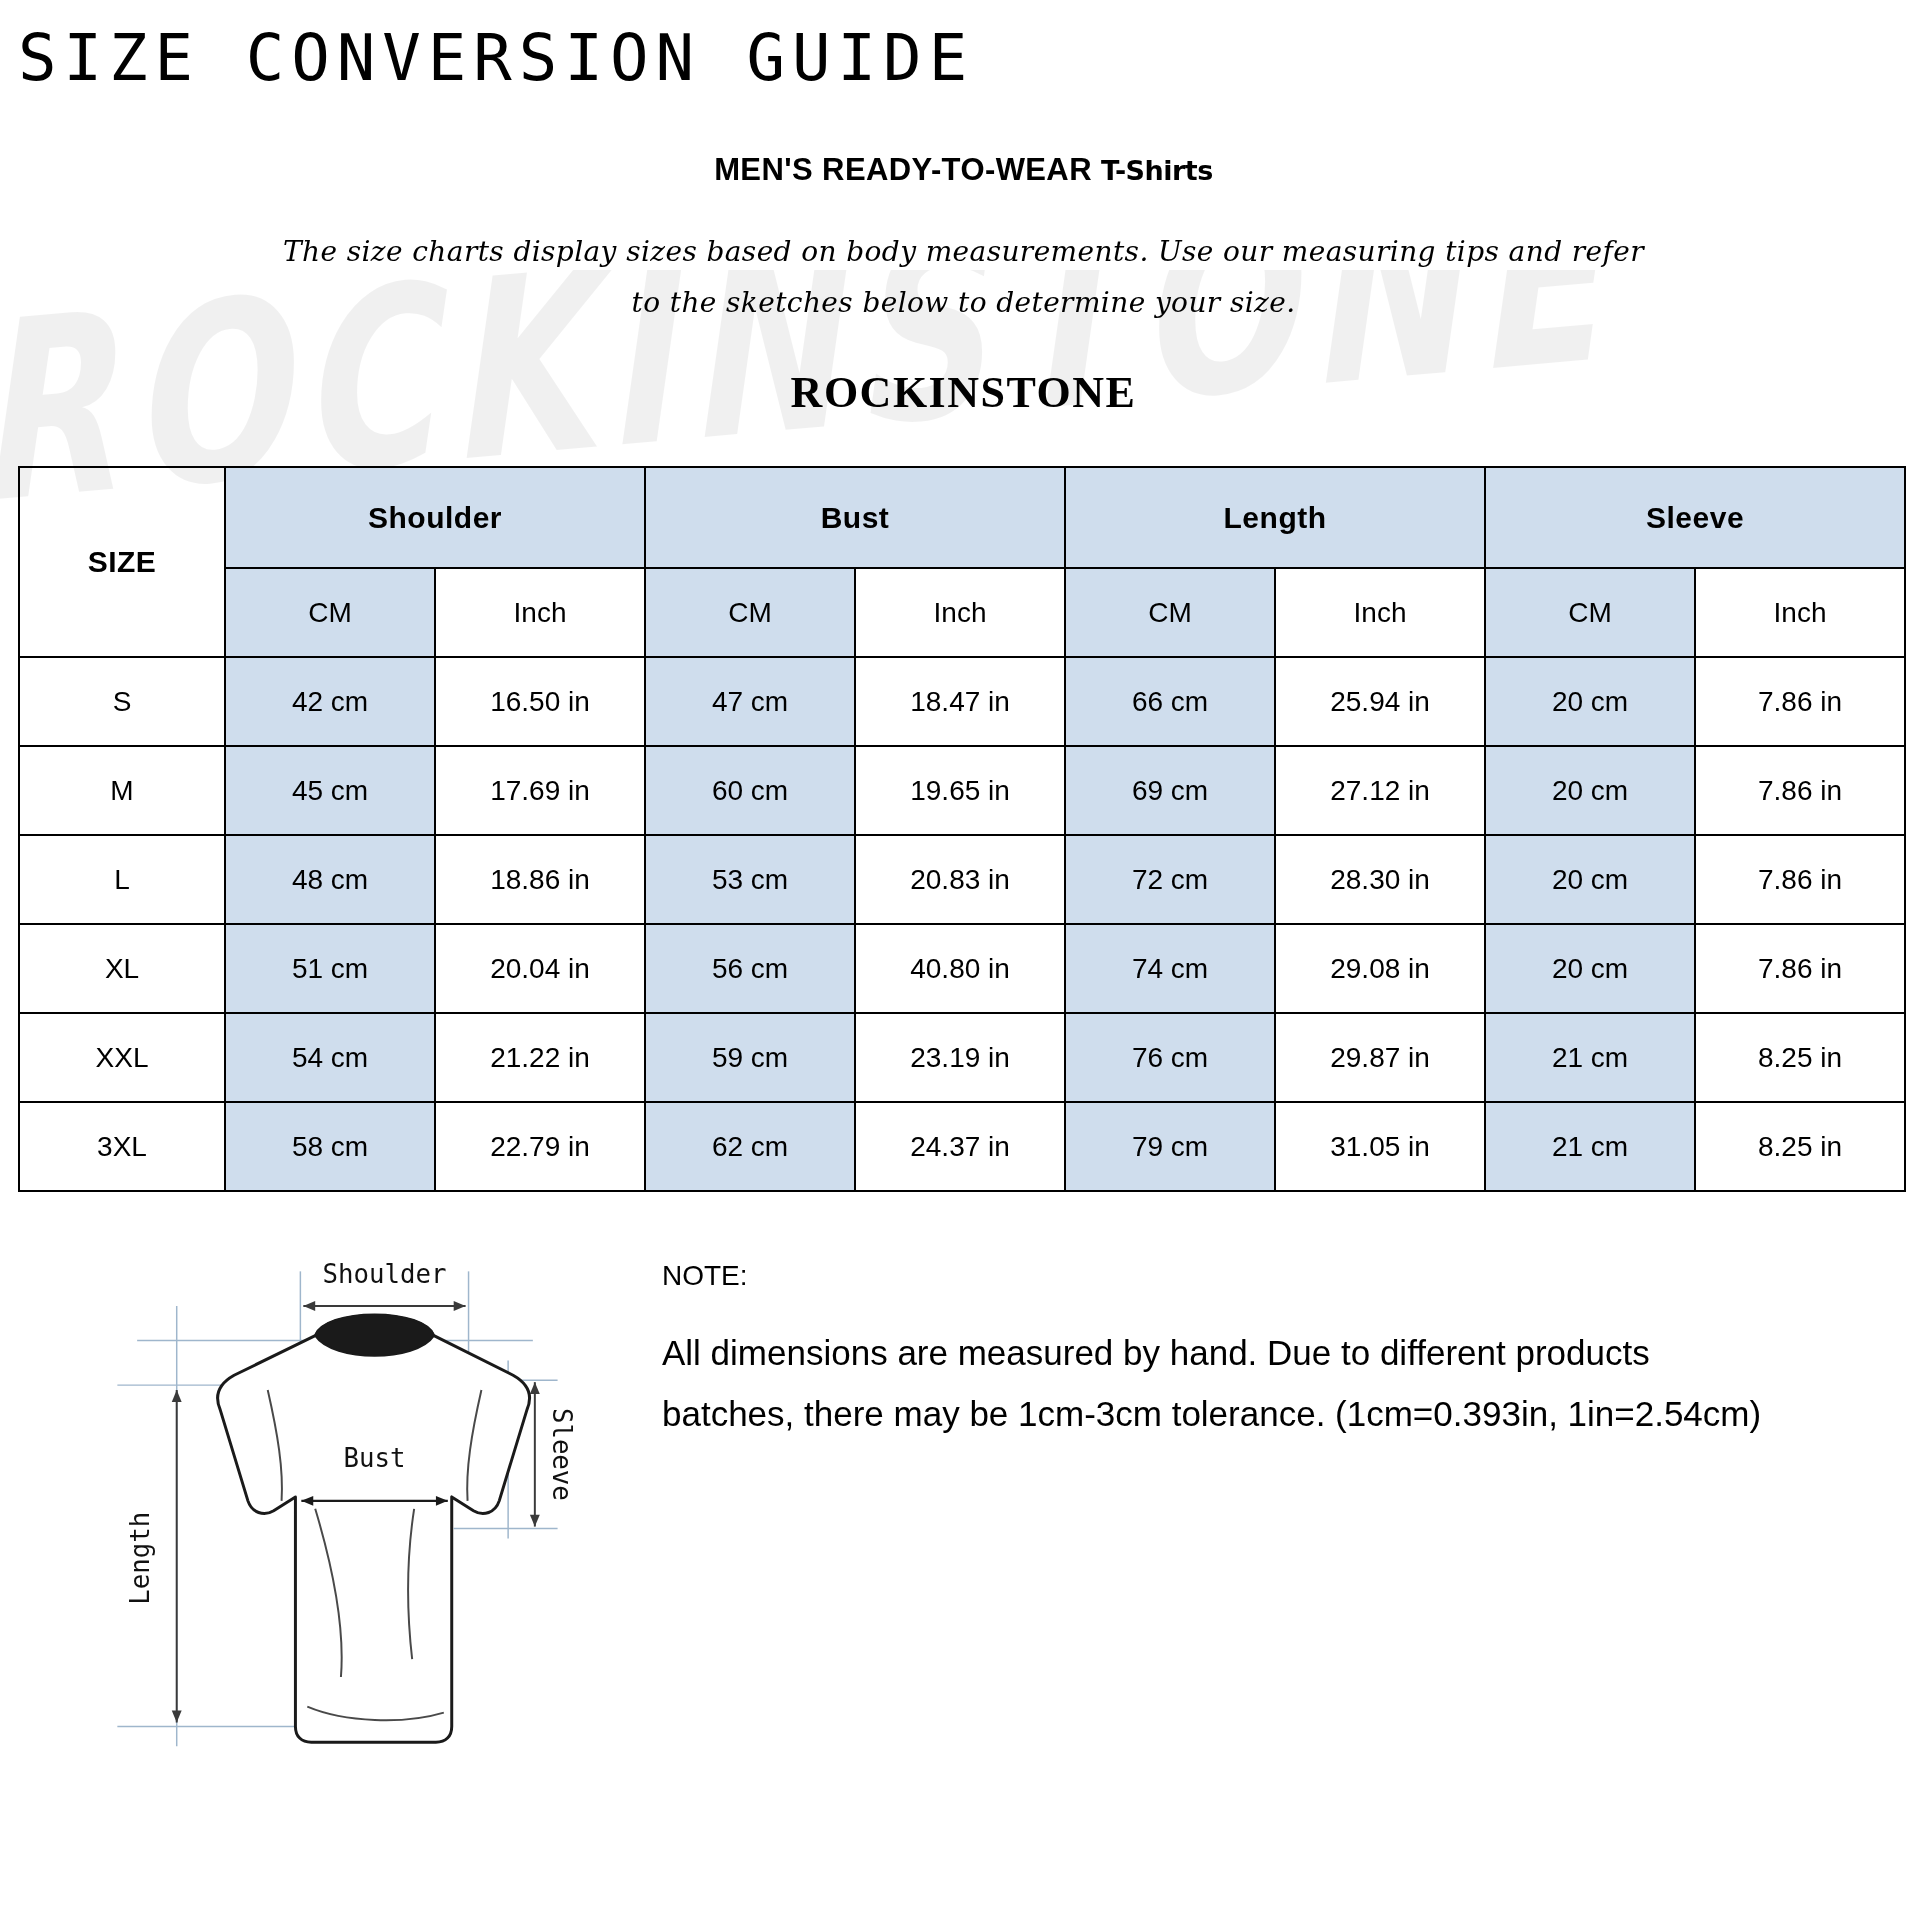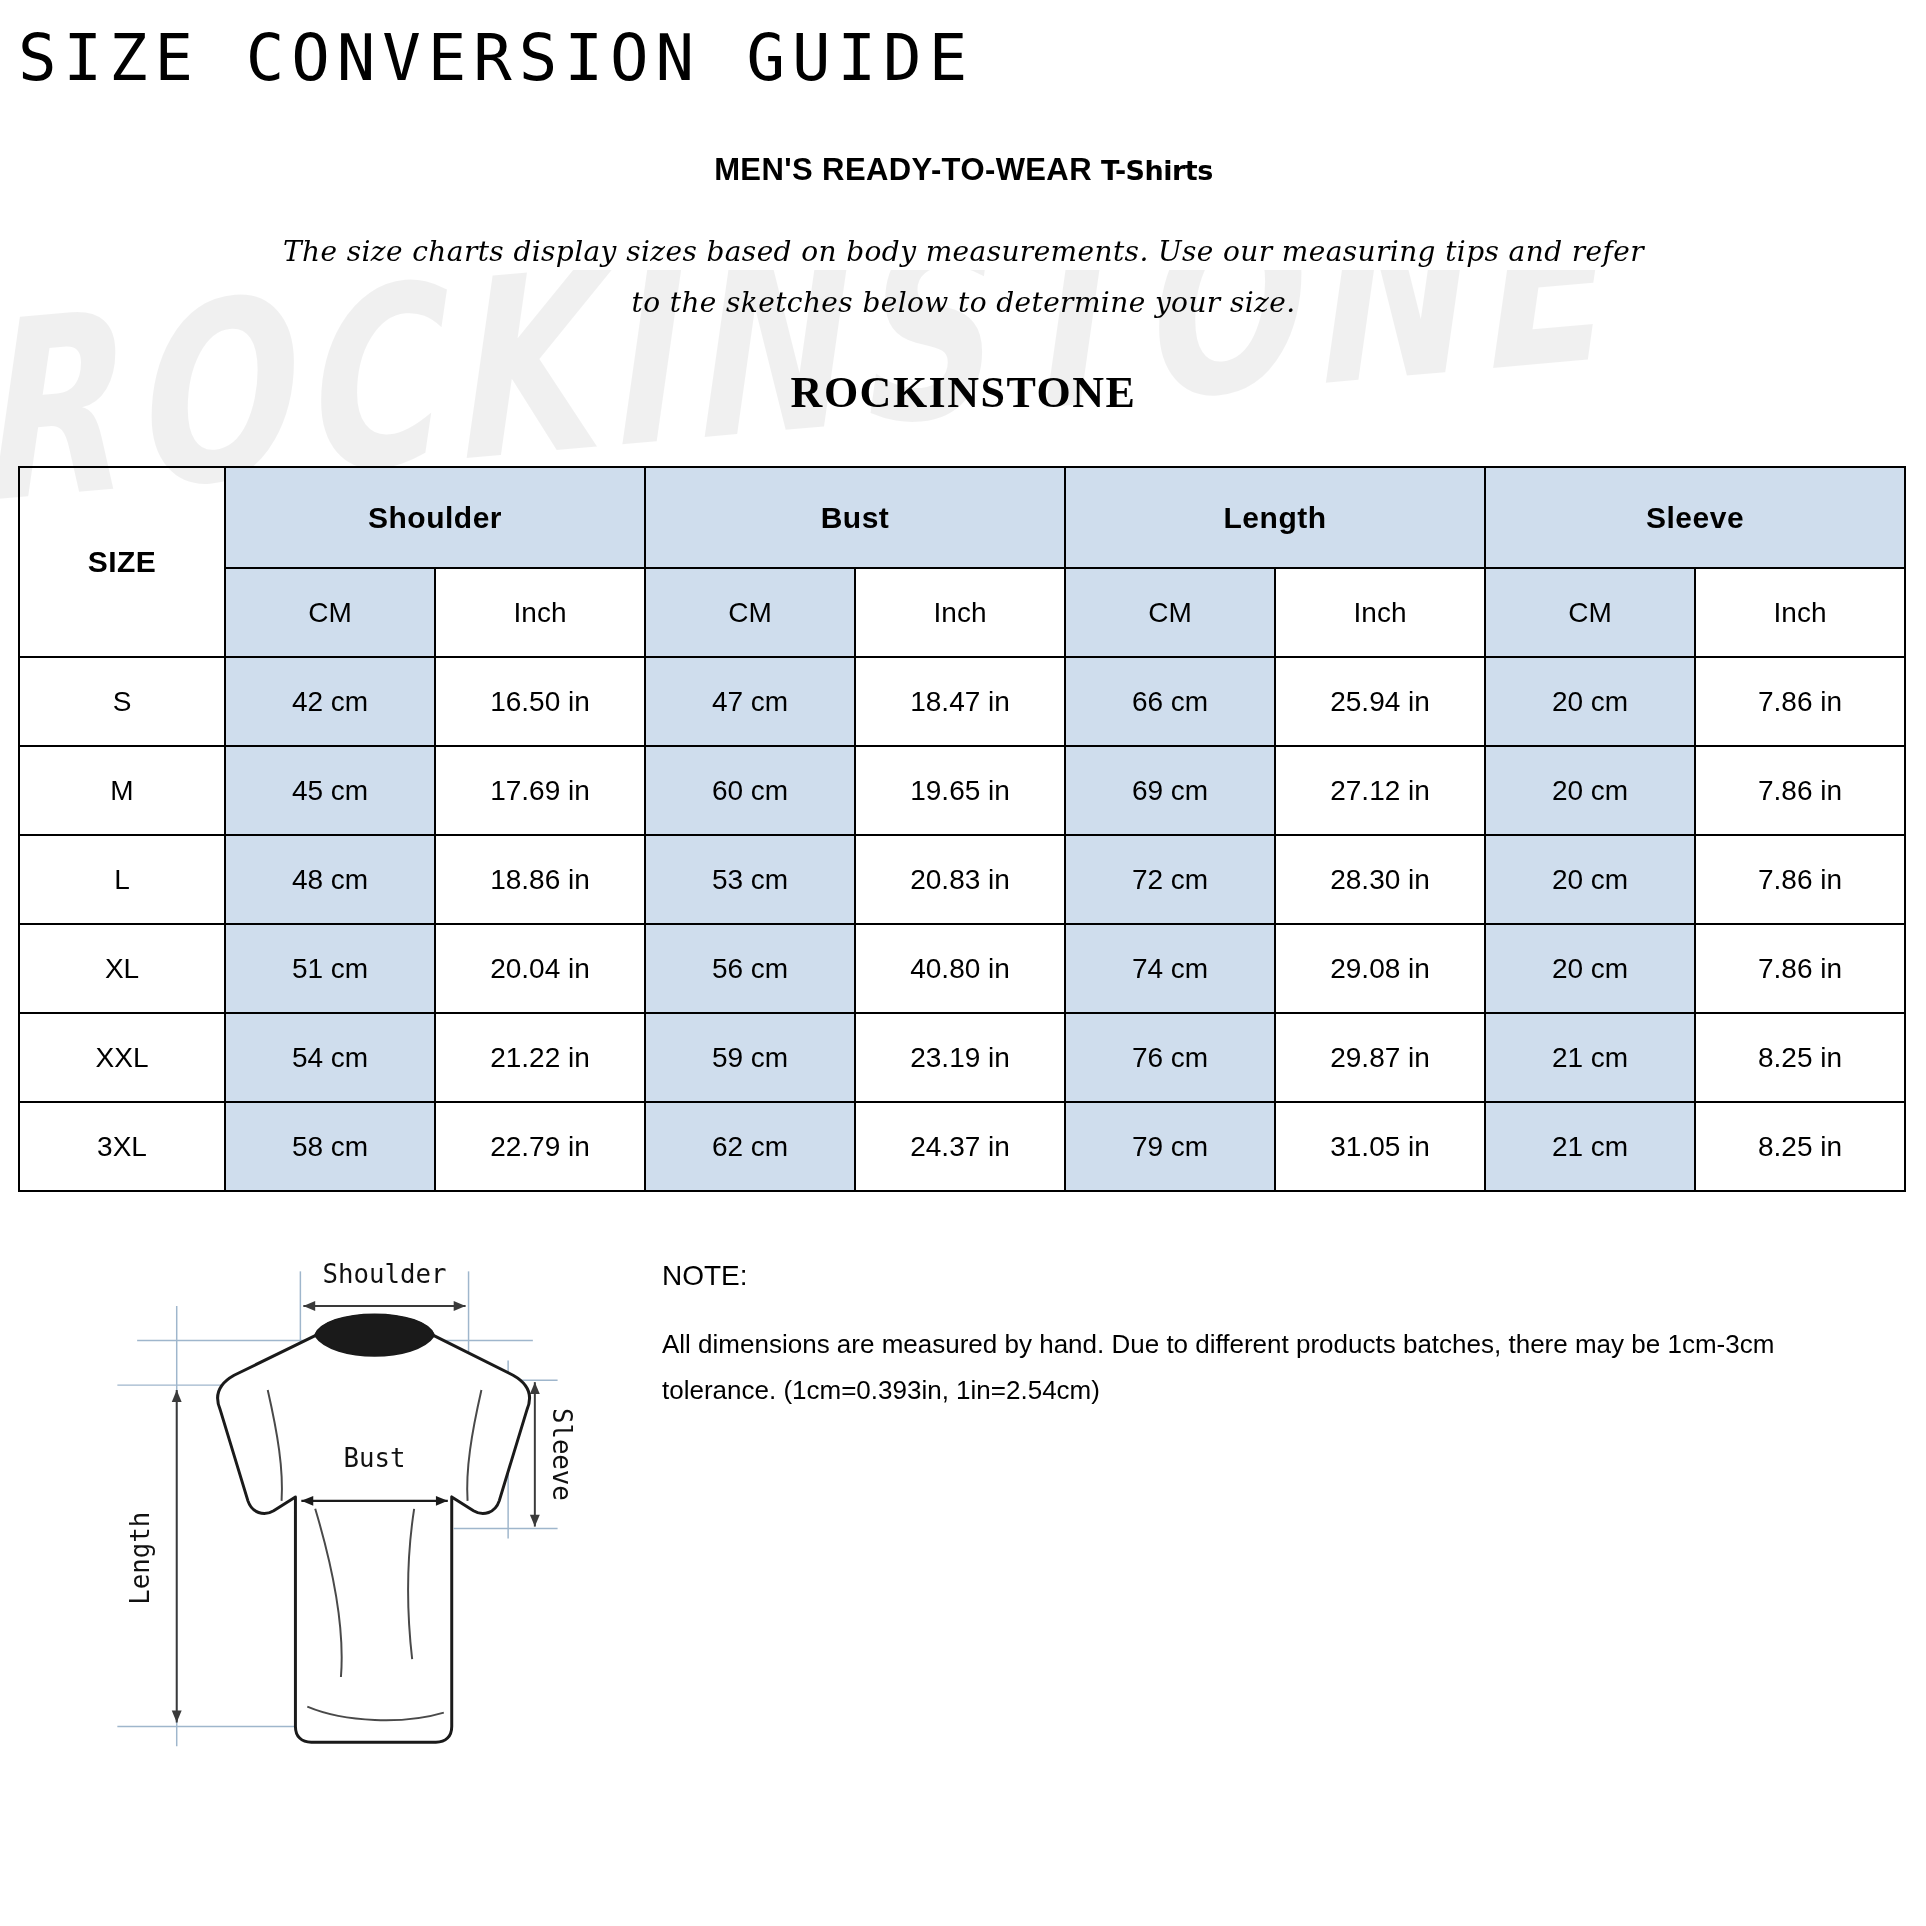--- a/index.html
+++ b/index.html
@@ -136,21 +136,21 @@
     flex: 1;
     padding-top: 48px;
     padding-left: 10px;
   }
   .note-title {
     font-size: 28px;
     font-weight: 400;
     margin-bottom: 30px;
   }
   .note-body {
-    font-size: 26px;
+    font-size: 35px;
     line-height: 1.75;
     font-weight: 400;
     max-width: 1129px;
   }
 </style>
 </head>
 <body>
 
 <div class="page">
 

